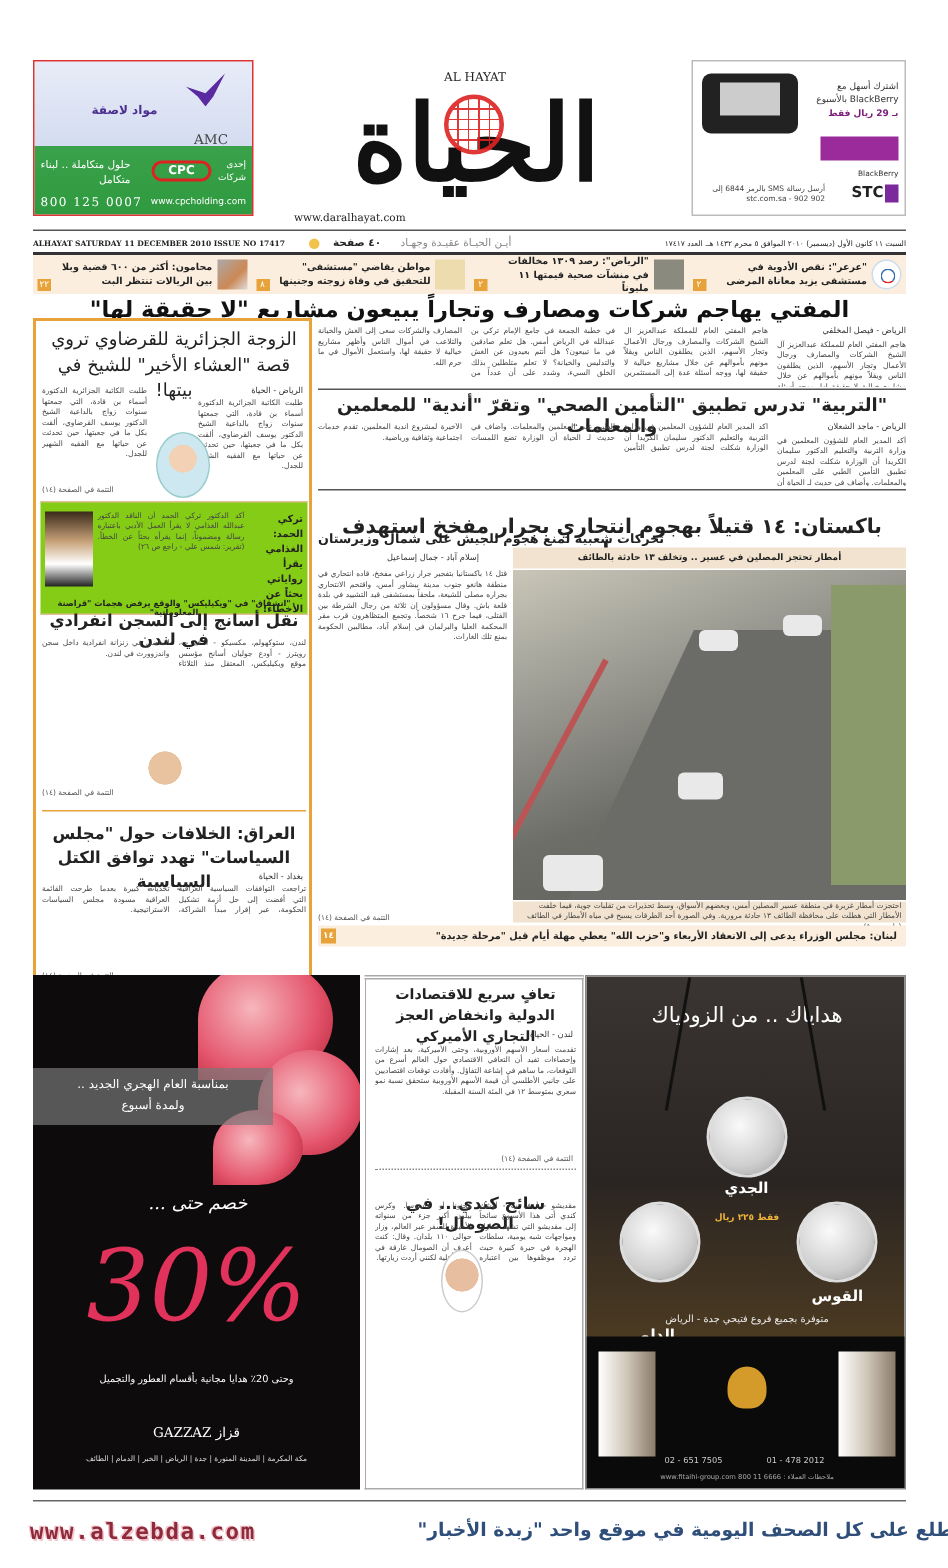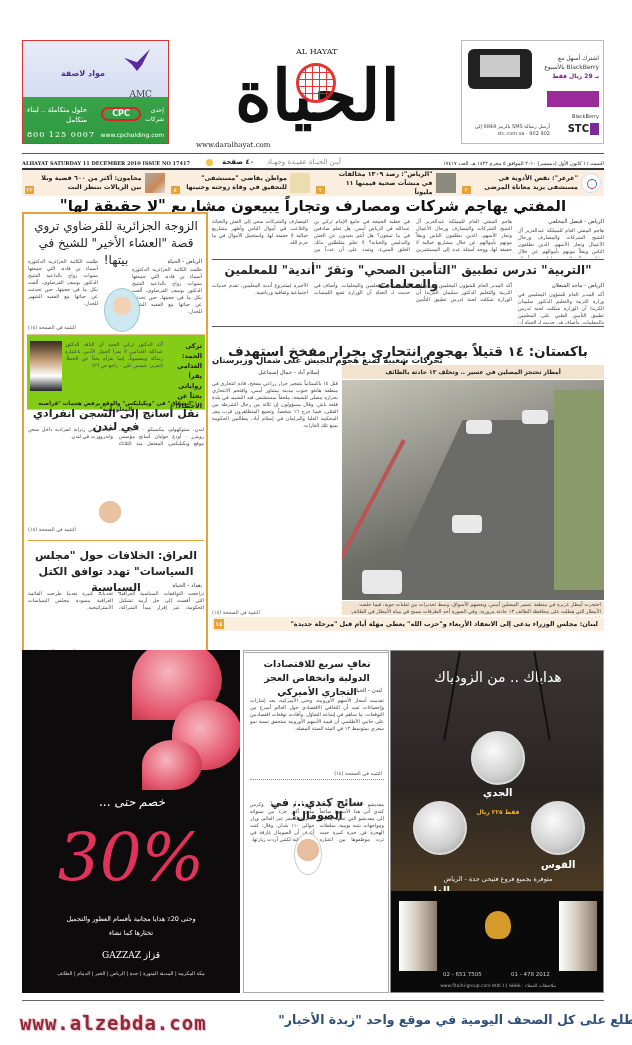--- a/index.html
+++ b/index.html
@@ -102,21 +102,21 @@
   .ad-fitaihi .lbl { position: absolute; color: #fff; font-size: 10px; font-weight: bold; direction: rtl; }
   .ad-fitaihi .price { position: absolute; left: 84px; top: 140px; width: 46px; text-align: center; color: #f0b33a; font-size: 6px; font-weight: bold; line-height: 9px; direction: rtl; }
   .ad-fitaihi .avail { position: absolute; left: 0; top: 224px; width: 214px; text-align: center; color: #eee; font-size: 6.5px; direction: rtl; }
   .ad-fitaihi .lower { position: absolute; left: 0; top: 240px; width: 214px; height: 103px; background: #0a0a0a; }
   .ad-fitaihi .tower { position: absolute; top: 10px; width: 38px; height: 70px; background: linear-gradient(90deg,#fff,#cfc6b8,#8a7a6a); }
   .ad-fitaihi .clover { position: absolute; left: 94px; top: 20px; width: 26px; height: 28px; background: #d49a2a; border-radius: 50% 50% 40% 40%; }
   .ad-fitaihi .ph { position: absolute; top: 80px; color: #ccc; font-size: 5.5px; }
   .ad-fitaihi .foot { position: absolute; left: 0; top: 92px; width: 214px; text-align: center; color: #aaa; font-size: 4.5px; }
 
   .footer-rule { left: 22px; top: 1000px; width: 582px; height: 1px; background: #666; }
-  .footer-url { left: 20px; top: 1012px; width: 200px; height: 20px; font-family: "DejaVu Sans Mono", monospace; font-size: 19px; font-weight: bold; color: #8e2a3a; letter-spacing: 1px; text-shadow: 1px 1px 0 #f2c7cf, -1px -1px 0 #f2c7cf; }
+  .footer-url { left: 20px; top: 1012px; width: 200px; height: 20px; font-family: "DejaVu Sans Mono", monospace; font-size: 15px; font-weight: bold; color: #8e2a3a; letter-spacing: 1px; text-shadow: 1px 1px 0 #f2c7cf, -1px -1px 0 #f2c7cf; }
   .footer-promo { left: 240px; top: 1012px; width: 364px; height: 20px; font-size: 12.5px; font-weight: bold; color: #2f4f7a; direction: rtl; text-align: right; margin-left: 36px; }
 </style>
 </head>
 <body>
 
 <div class="abs ad-amc">
   <div class="amc-logo"></div>
   <div class="amc-tag">مواد لاصقة</div>
   <div class="amc-name">AMC</div>
   <div class="cpc-text rtl">حلول متكاملة .. لبناء متكامل</div>
@@ -245,25 +245,28 @@
   <div class="sb-iraq-head">العراق: الخلافات حول "مجلس السياسات" تهدد توافق الكتل السياسية</div>
   <div class="byline" style="position:absolute; right:4px; top:368px;">بغداد - الحياة</div>
   <div class="col-text" style="position:absolute; left:4px; top:376px; width:176px; height:56px; column-count:2; column-gap:6px;">تراجعت التوافقات السياسية العراقية التي أفضت إلى حل أزمة تشكيل الحكومة، عبر إقرار مبدأ الشراكة، تحديات كبيرة بعدما طرحت القائمة العراقية مسودة مجلس السياسات الاستراتيجية.</div>
   <div style="position:absolute; left:4px; top:434px; font-size:5px; color:#555; direction:rtl;">التتمة في الصفحة (١٤)</div>
 </div>
 
 <div class="abs ad-gazzaz">
   <div class="flower" style="left:110px; top:-10px; width:90px; height:80px;"></div>
   <div class="flower" style="left:150px; top:50px; width:70px; height:70px;"></div>
   <div class="flower" style="left:120px; top:90px; width:60px; height:50px;"></div>
+  <div class="banner">
+    <div>بمناسبة العام الهجري الجديد ..</div>
+    <div>ولمدة أسبوع</div>
+  </div>
   <div class="discount">خصم حتى ...</div>
   <div class="pct">30%</div>
   <div class="gifts">
     <div>وحتى 20٪ هدايا مجانية بأقسام العطور والتجميل</div>
-    <div>تختارها كما تشاء</div>
   </div>
   <div class="brand">GAZZAZ قزاز</div>
   <div class="cities">مكة المكرمة | المدينة المنورة | جدة | الرياض | الخبر | الدمام | الطائف</div>
 </div>
 
 <div class="abs econ-col">
   <div class="h">تعافٍ سريع للاقتصادات الدولية وانخفاض العجز التجاري الأميركي</div>
   <div class="byline by">لندن - الحياة</div>
   <div class="col-text body1">تقدمت أسعار الأسهم الأوروبية، وحتى الأميركية، بعد إشارات وإحصاءات تفيد أن التعافي الاقتصادي حول العالم أسرع من التوقعات، ما ساهم في إشاعة التفاؤل. وأفادت توقعات اقتصاديين على جانبي الأطلسي أن قيمة الأسهم الأوروبية ستحقق نسبة نمو سعري بمتوسط ١٢ في المئة السنة المقبلة.</div>
   <div class="rest1">التتمة في الصفحة (١٤)</div>

